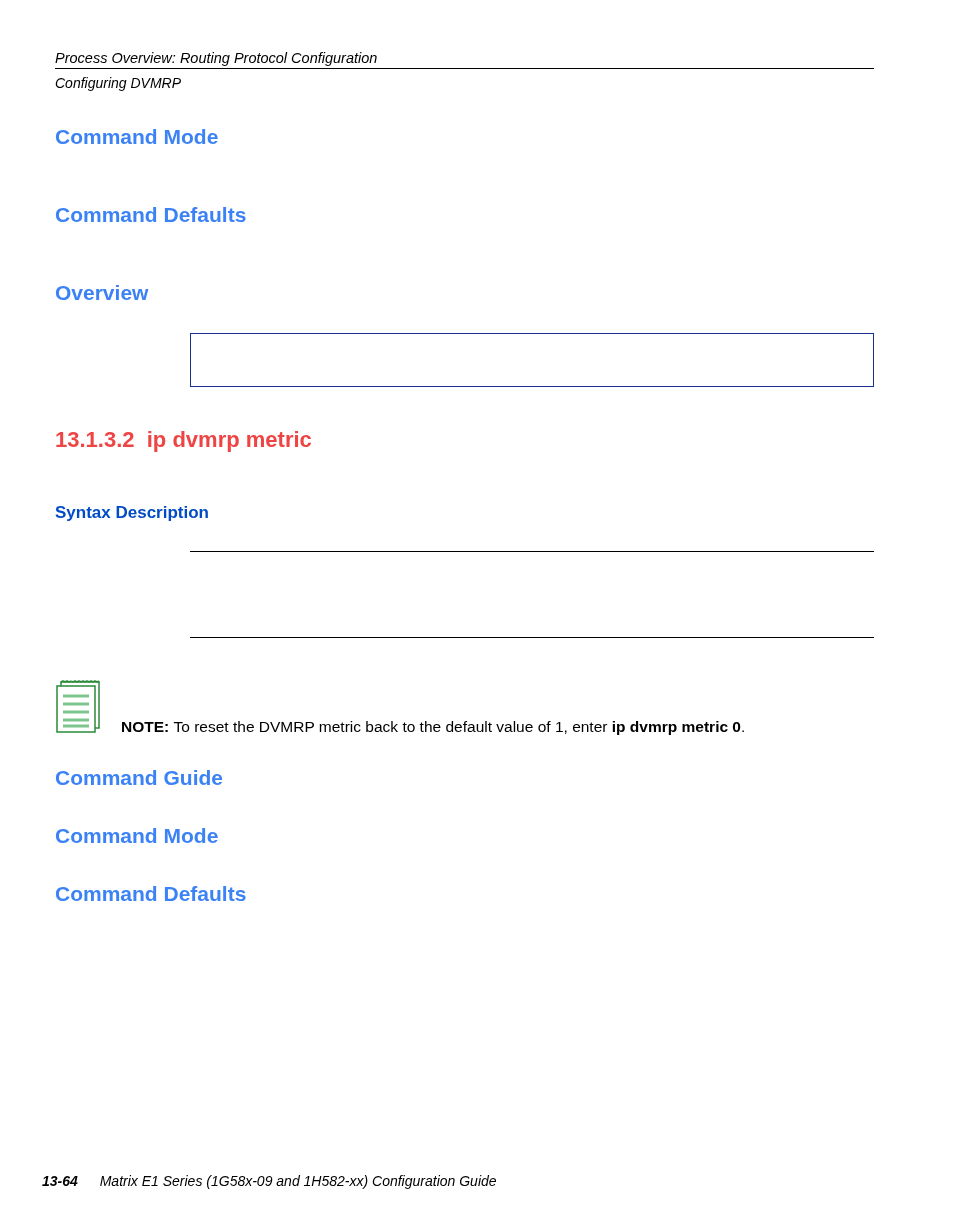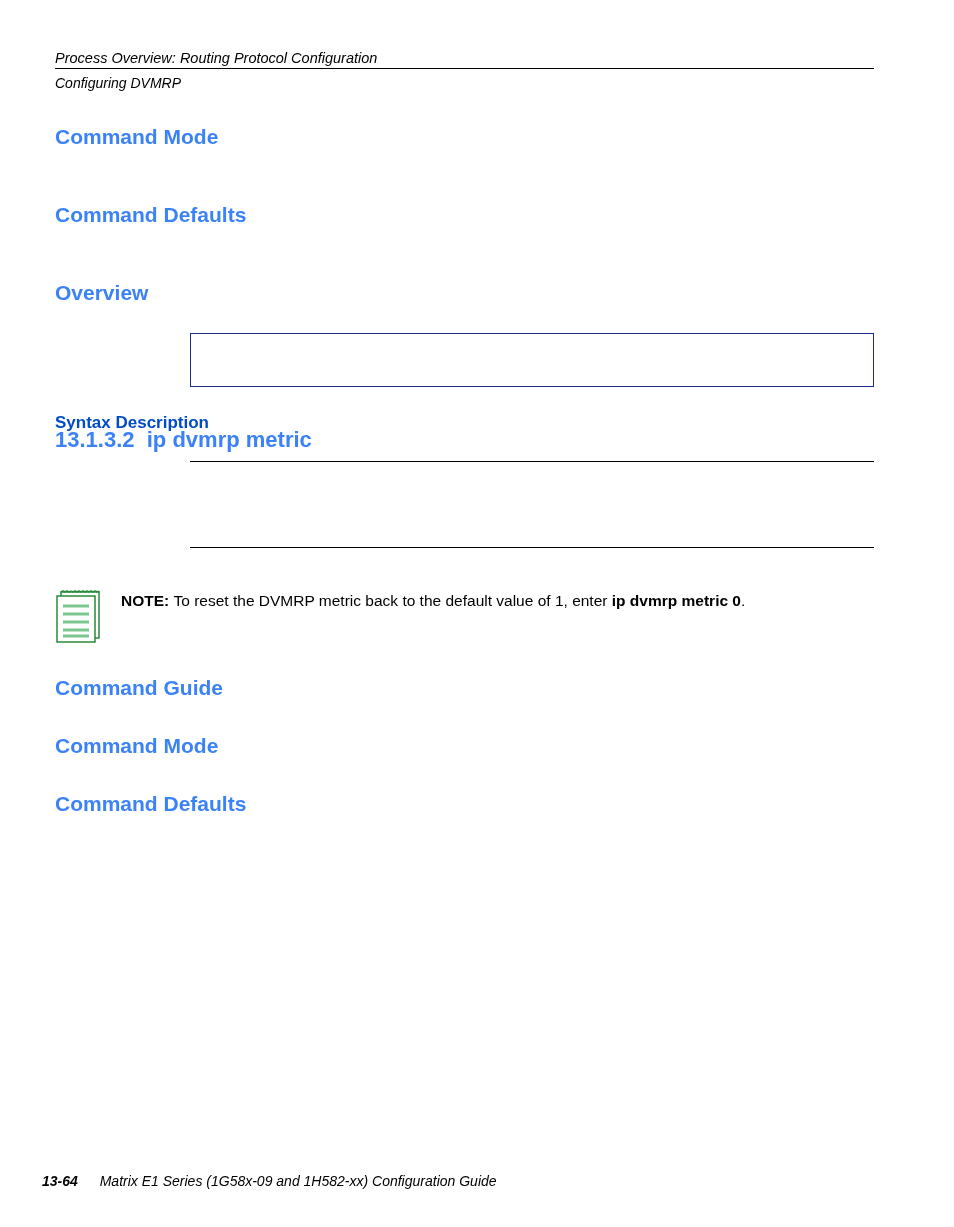--- a/index.html
+++ b/index.html
@@ -28,24 +28,25 @@
     margin-bottom: 34px;
   }
   .blue-heading {
     color: #3b82f6;
     font-weight: bold;
     font-size: 21px;
     margin-top: 18px;
     margin-bottom: 54px;
   }
   .section-heading {
-    color: #3b82f6;
+    color: #ef4444;
     font-weight: bold;
     font-size: 22px;
     margin-top: 20px;
+    margin-bottom: 90px;
   }
   .code-box {
     border: 1px solid #1b2f8a;
     margin-left: 135px;
     height: 54px;
     margin-bottom: 40px;
   }
   .syntax-block {
     margin-top: -40px;
     margin-bottom: 40px;
@@ -63,21 +64,21 @@
   .syntax-hr {
     border: none;
     border-top: 1px solid #000;
     margin: 0;
   }
   .syntax-spacer {
     height: 85px;
   }
   .note-block {
     display: flex;
-    align-items: flex-start;
+    align-items: flex-end;
     gap: 18px;
     margin-top: 24px;
     margin-bottom: 28px;
   }
   .note-icon {
     flex: 0 0 auto;
   }
   .note-text {
     font-size: 15.5px;
     line-height: 1.45;

